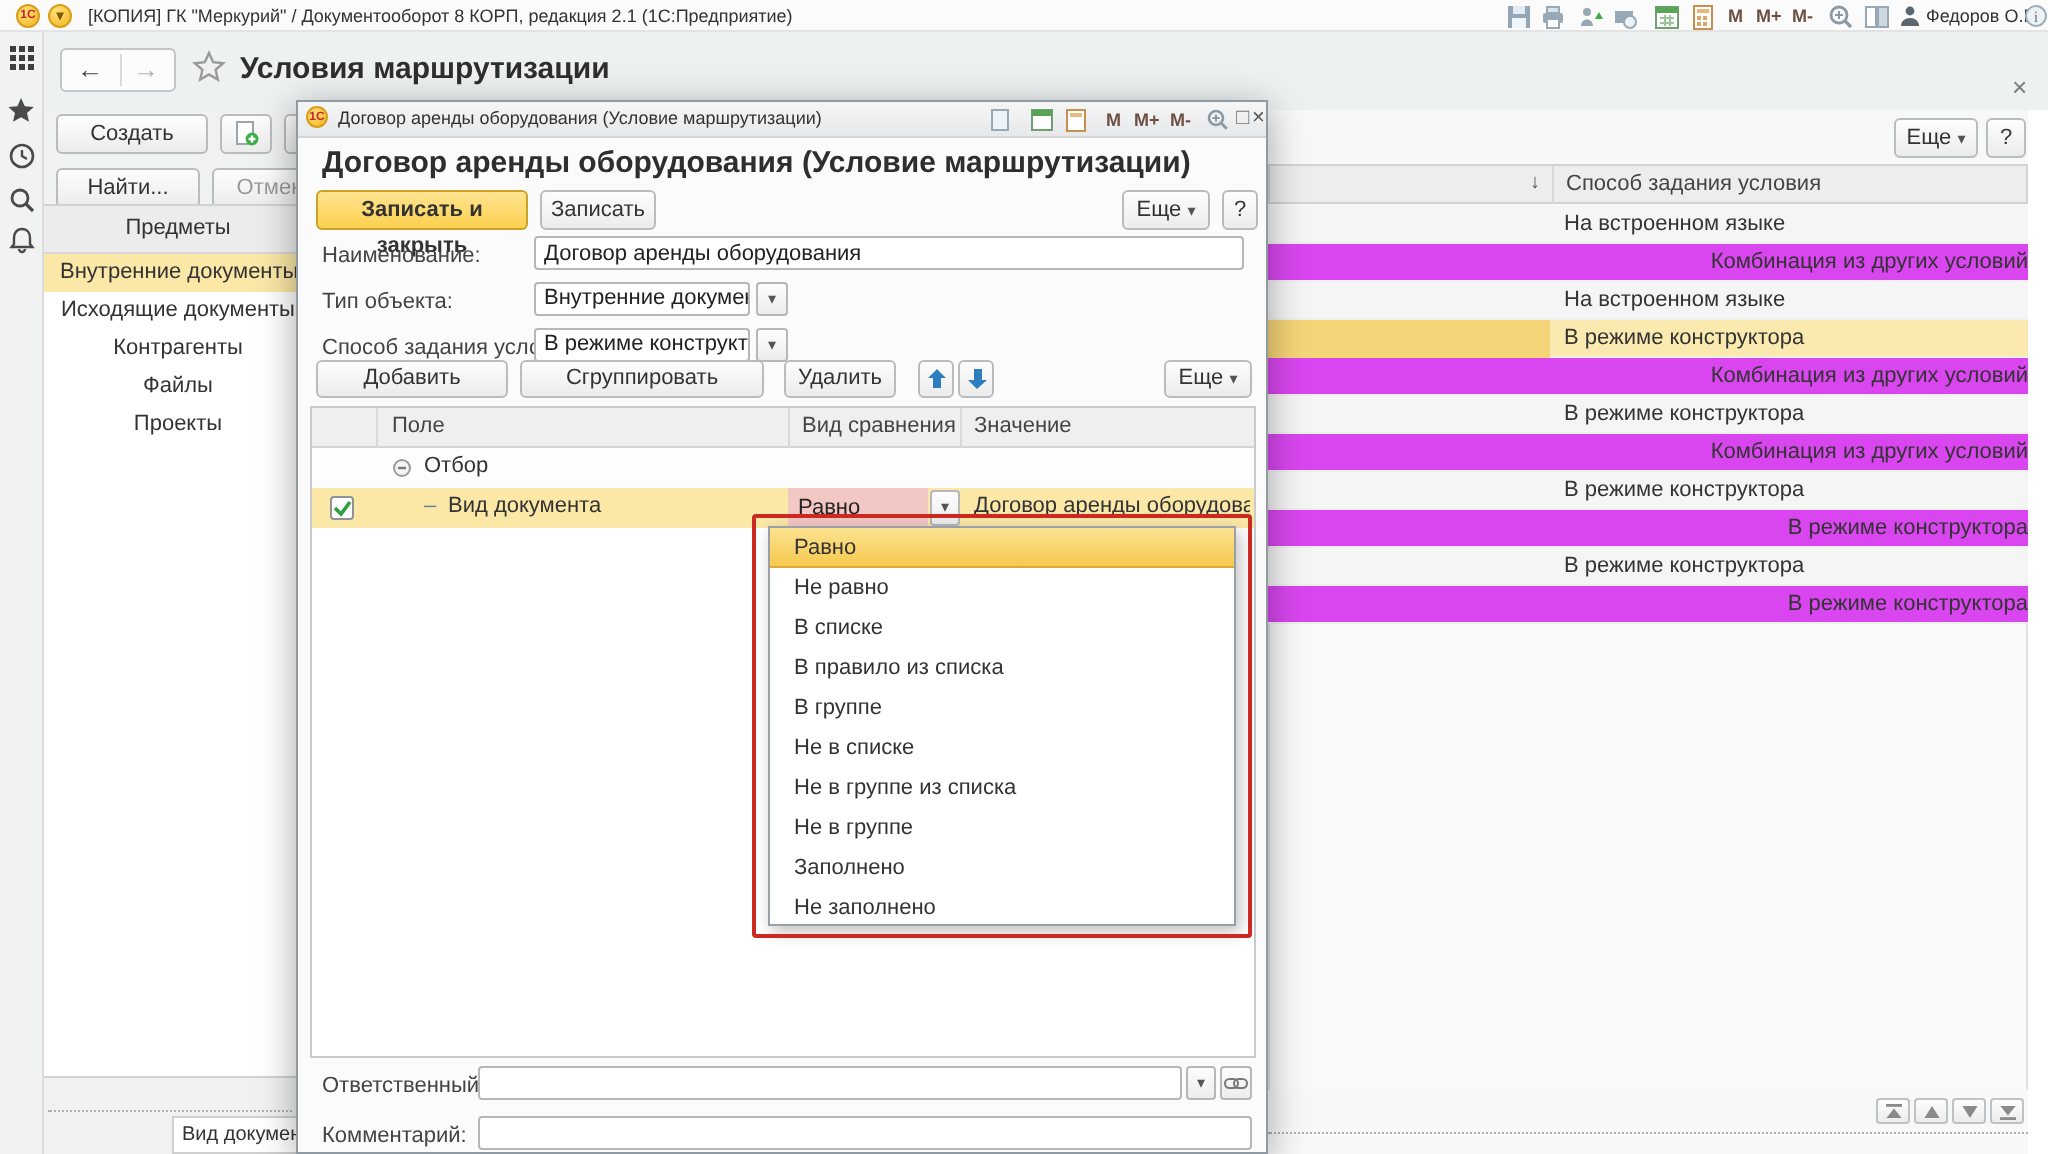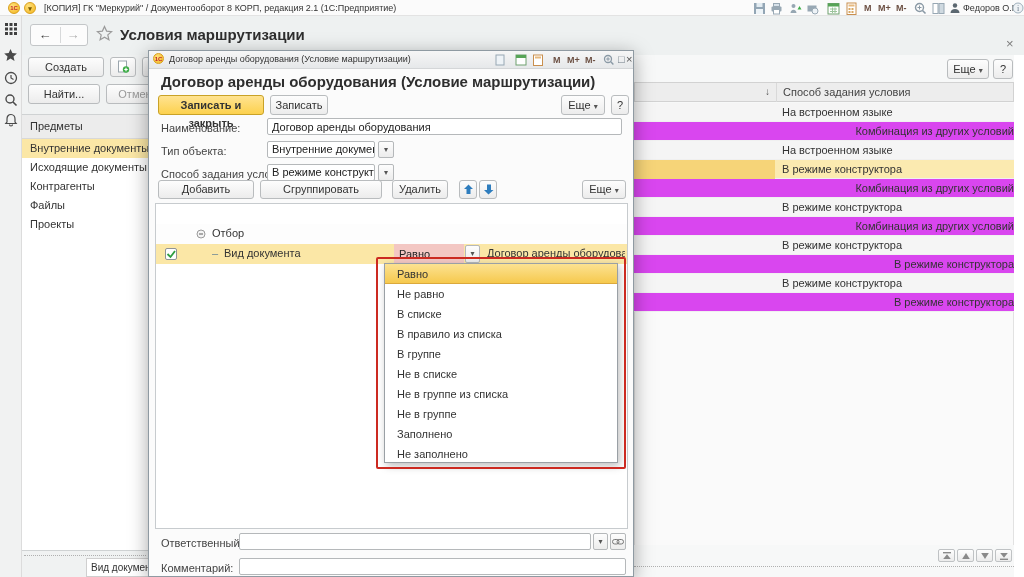--- a/index.html
+++ b/index.html
@@ -26,21 +26,21 @@
   #navbox .sep { position:absolute; left:29px; top:2px; width:1px; height:16px; background:#d7d9da; }
   #page-star { left:74px; top:9px; }
   #page-title { left:98px; top:10px; font-size:15px; font-weight:bold; color:#2e2e2e; }
   #main-close { left:984px; top:20px; font-size:13px; color:#7d7d7d; }
 
   
   #lpanel { left:22px; top:55px; width:126px; height:522px; background:#f0f2f2; }
   .btn { background:linear-gradient(#fdfdfd,#ececec); border:1px solid #b9bcbe; border-radius:3px; font-size:11px; color:#333; text-align:center; }
   .btn.disabled { color:#9a9a9a; }
   .btn-yellow { background:linear-gradient(#ffe391,#fcd14e); border:1px solid #c9a227; font-weight:bold; }
-  #list-box { left:0px; top:59px; width:126px; height:437px; background:#fff; border-top:1px solid #cfd2d3; border-bottom:1px solid #cfd2d3; }
+  #list-box { left:0px; top:47px; width:126px; height:437px; background:#fff; border-top:1px solid #cfd2d3; border-bottom:1px solid #cfd2d3;text-align:center; }
   .group-hdr { height:24px; background:#ececec; border-bottom:1px solid #d8d8d8; font-size:11px; color:#333; line-height:23px; padding-left:8px; }
   .litem { height:19px; line-height:19px; font-size:11px; color:#333; padding-left:8px; }
   .litem.sel { background:#fbe7a6; }
   .dotline { border-top:1px dotted #b0b0b0; height:0; }
 
   
   #mainlist-hdr { left:634px; top:82px; width:380px; height:20px; background:#ededed; border:1px solid #d2d2d2; font-size:11px; color:#444; }
   .mrow { left:634px; width:380px; height:19px; font-size:11px; color:#333; line-height:19px; border-bottom:1px solid #f0f0f0; }
   .mrow .cellpad { padding-left:148px; }
   .mrow.gray { background:#f5f5f5; }
@@ -377,20 +377,28 @@
         </svg>
       </div>
     <div class="abs btn" style="left:330px;top:129px;width:18px;height:19px;">
         <svg width="11" height="11" style="margin:3px auto;">
           <path d="M5.5 10.5L1 6h3V0.5h4V6h2.5z" fill="#2e7dbe"></path>
         </svg>
       </div>
     <div class="abs btn" style="left:433px;top:129px;width:44px;height:19px;line-height:17px;"><span>Еще</span> <span style="font-size:8px;color:#555;">▾</span></div>
 
     <div class="abs" id="rtable">
+      <div id="rt-hdr">
+        <span class="abs rt-col-sep" style="left:32px;"></span>
+        <span class="abs rt-col-sep" style="left:238px;"></span>
+        <span class="abs rt-col-sep" style="left:324px;"></span>
+        <span class="abs txt" style="left:40px;top:3px;">Поле</span>
+        <span class="abs txt" style="left:245px;top:3px;">Вид сравнения</span>
+        <span class="abs txt" style="left:331px;top:3px;">Значение</span>
+      </div>
 
       <div class="abs" style="left:0;top:20px;width:471px;height:34px;background:#fdfdfd;">
         <span class="abs" style="left:40px;top:5px;">
             <svg width="10" height="10">
               <circle cx="5" cy="5" r="4" fill="#f4f4f4" stroke="#9a9a9a"></circle>
               <path d="M3 5h4" stroke="#777" stroke-width="1.2"></path>
             </svg>
           </span>
         <span class="abs txt" style="left:56px;top:3px;font-size:11px;color:#333;">Отбор</span>
       </div>

